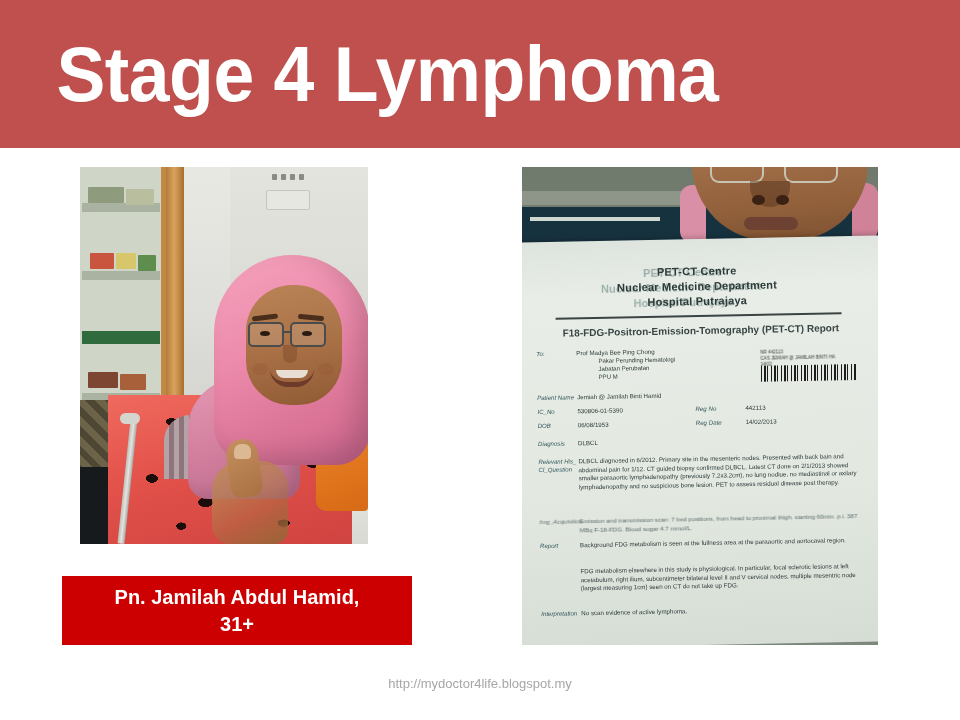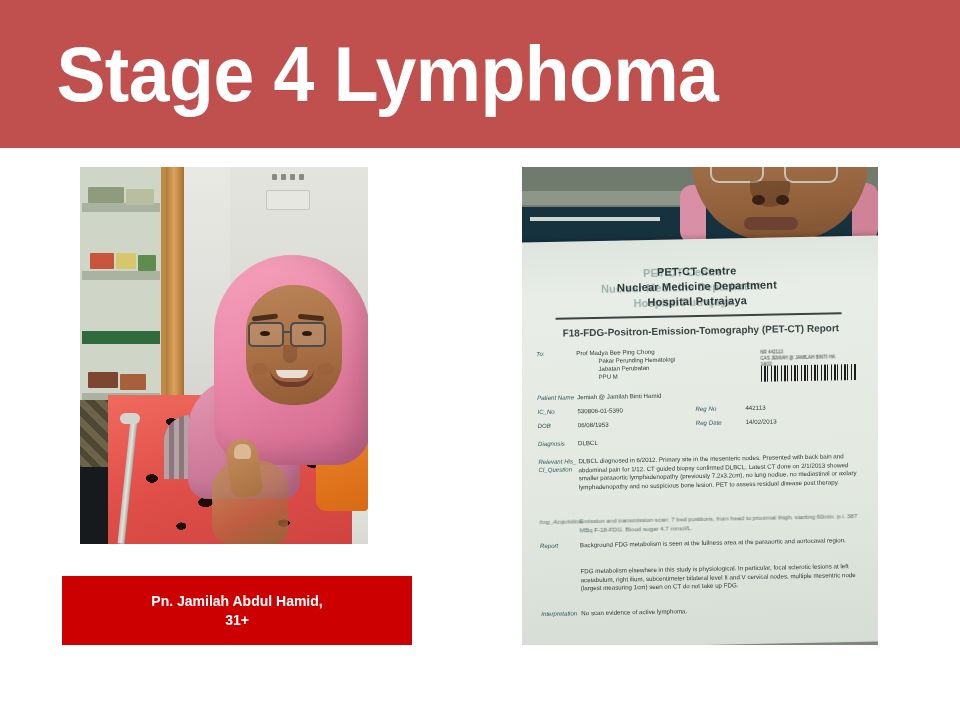--- a/index.html
+++ b/index.html
@@ -381,21 +381,21 @@
     width: 350px;
     height: 69px;
     background: #cc0000;
     display: flex;
     align-items: center;
     justify-content: center;
     text-align: center;
   }
   #caption-text {
     color: #ffffff;
-    font-size: 14px;
+    font-size: 20px;
     font-weight: bold;
     line-height: 1.32;
     padding: 0 10px;
   }
 
   
   #footer-url {
     position: absolute;
     left: 0;
     top: 676px;
@@ -575,14 +575,15 @@
     </div>
   </div>
 
   <div id="caption-box">
     <div id="caption-text">
       <span>Pn. Jamilah Abdul Hamid,</span><br>
       <span>31+</span>
     </div>
   </div>
 
+  <div id="footer-url">http://mydoctor4life.blogspot.my</div>
 
 </div>
 
 </body></html>

